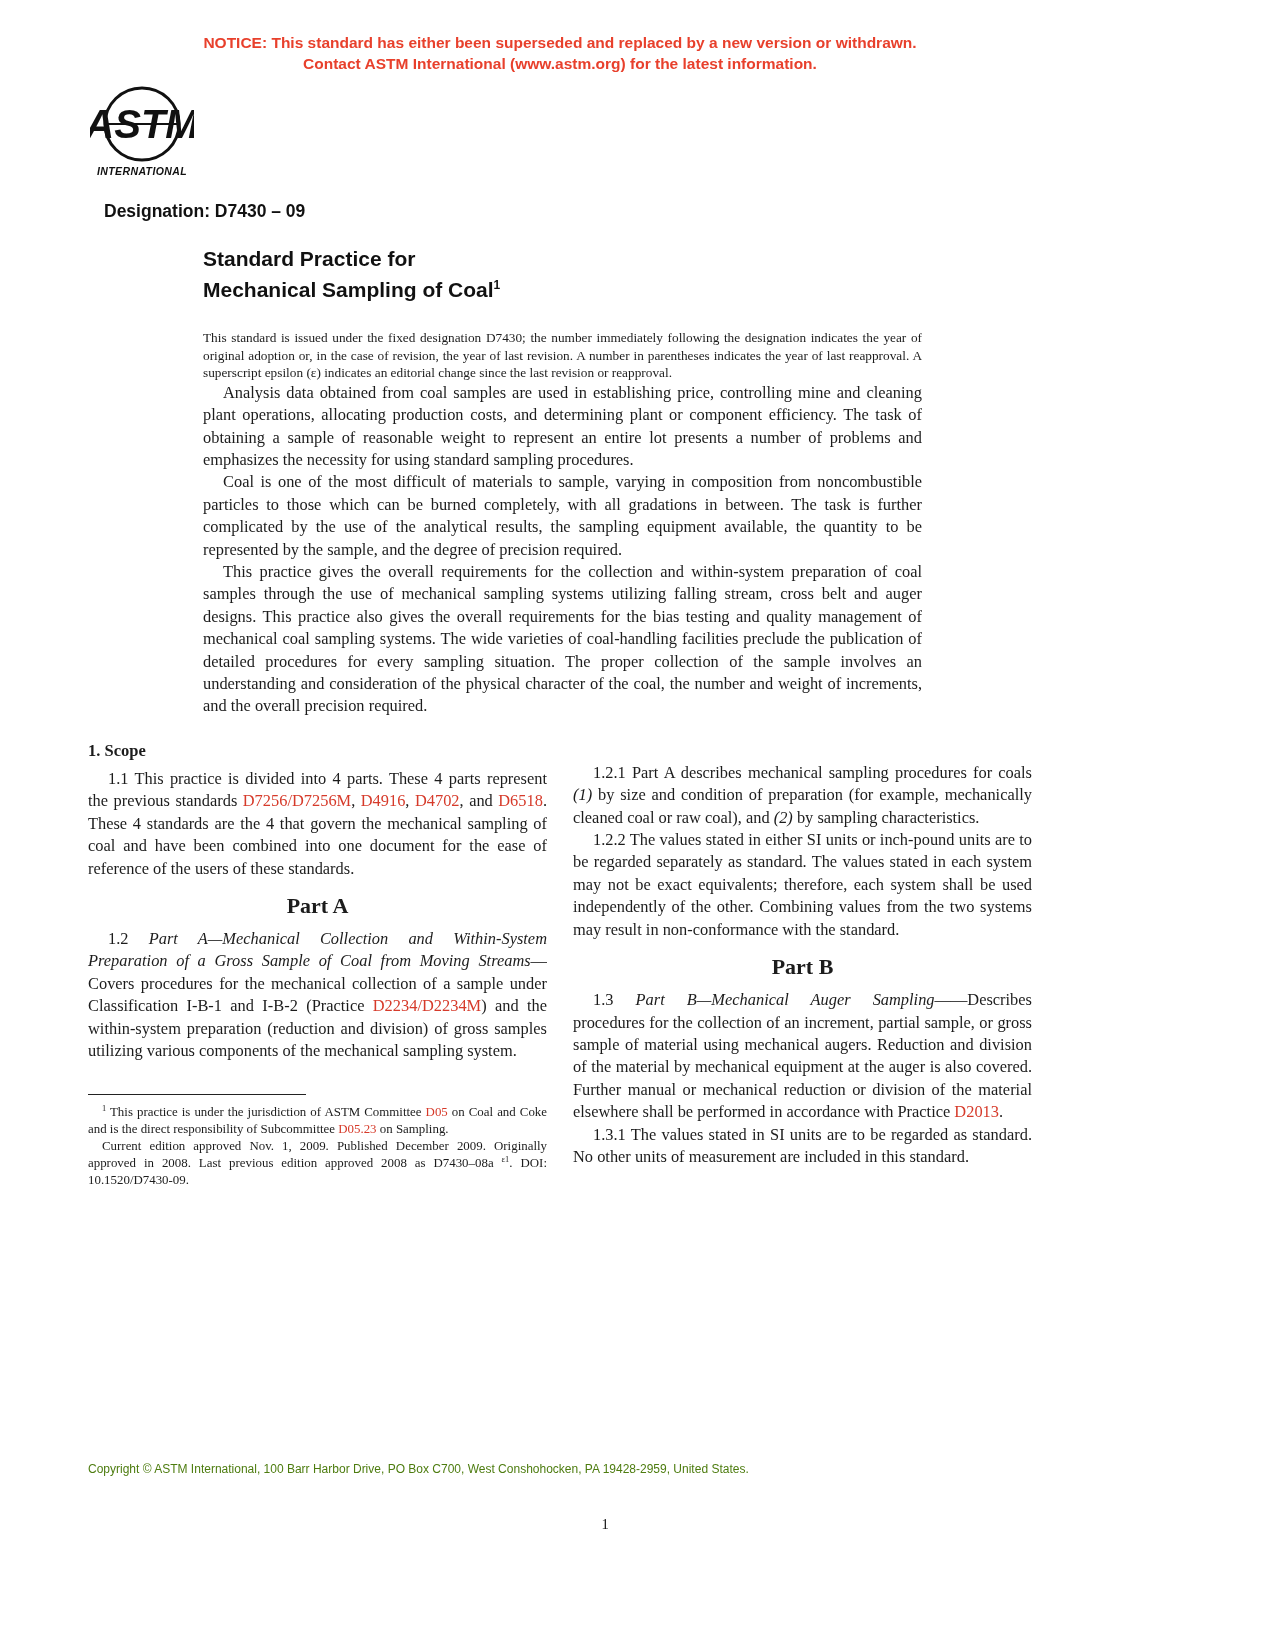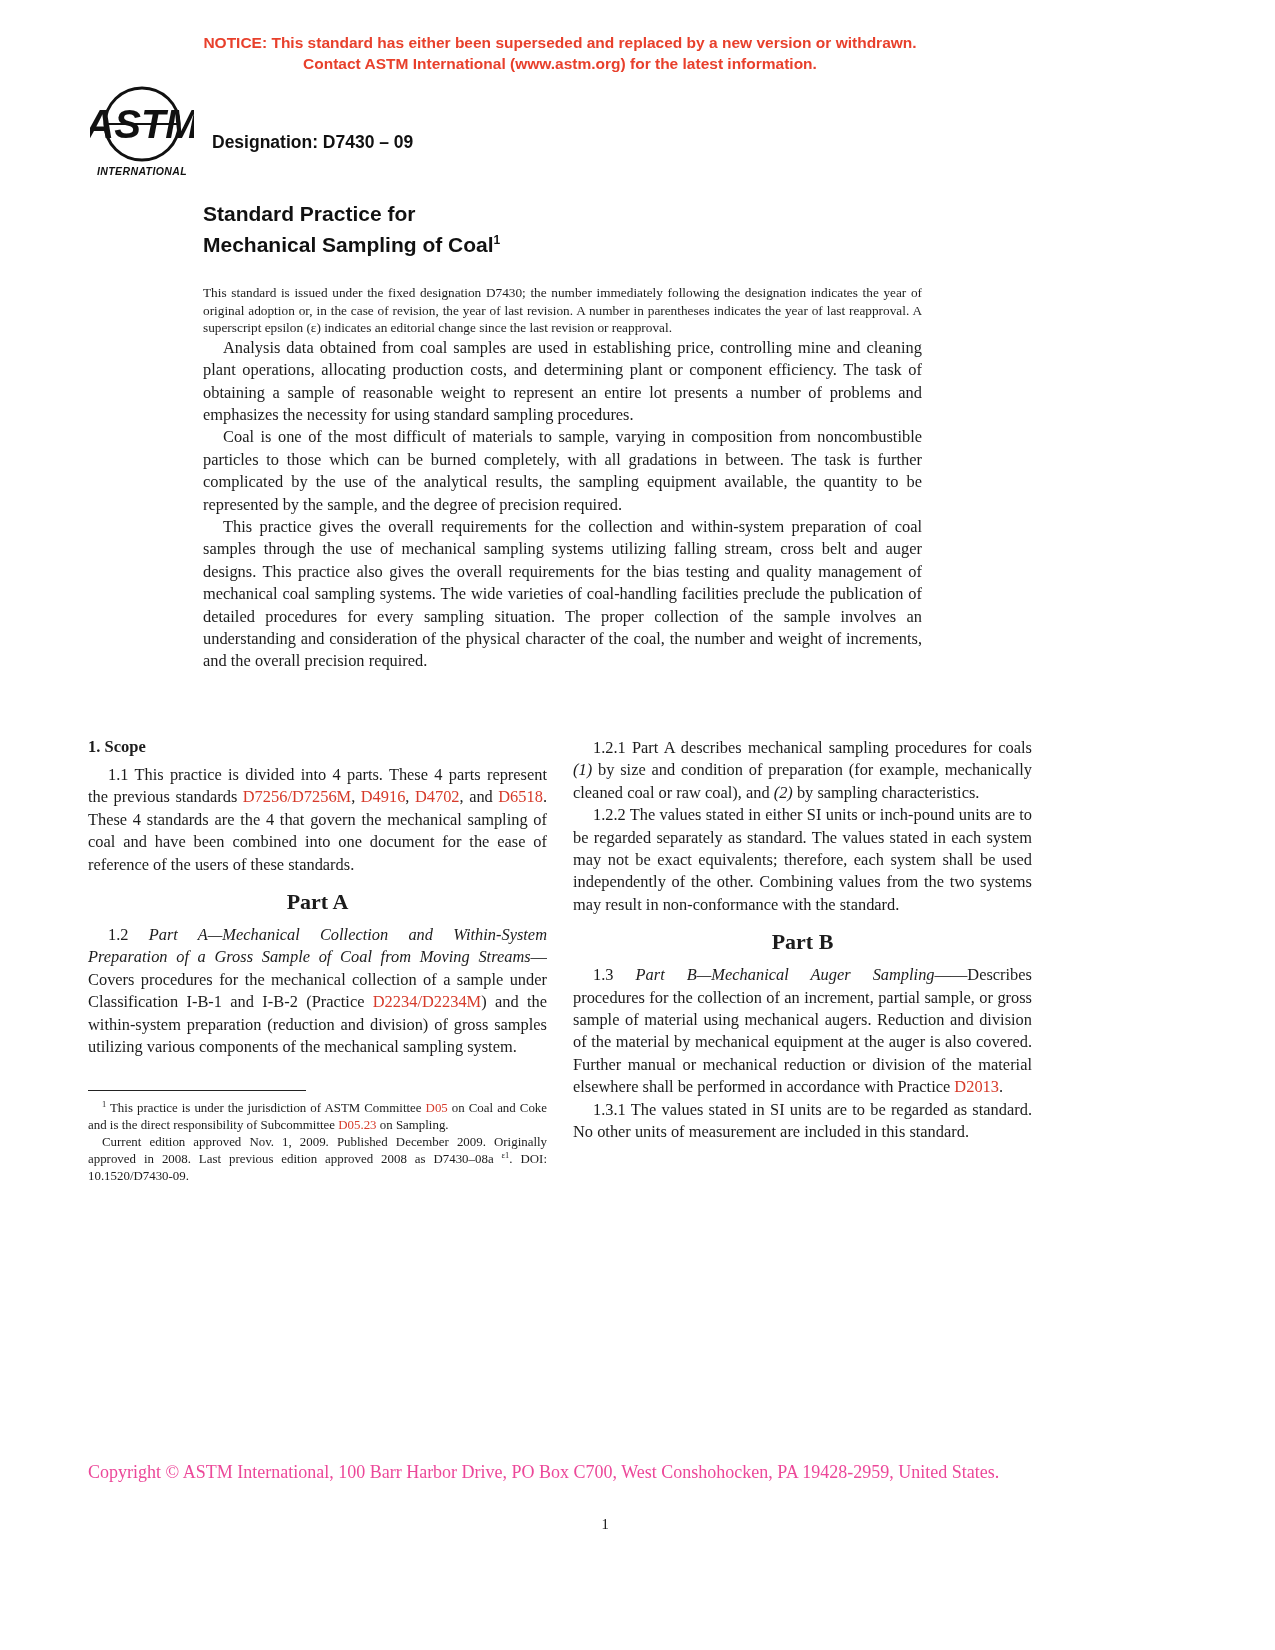--- a/index.html
+++ b/index.html
@@ -17,21 +17,21 @@
 
   .notice {
     text-align: center;
     font-family: "Liberation Sans", sans-serif;
     font-weight: bold;
     font-size: 15.5px;
     line-height: 21px;
     color: var(--notice);
   }
 
-  .header-row { display: flex; align-items: center; margin-top: 10px; }
+  .header-row { display: flex; align-items: flex-start; margin-top: 10px; flex-direction: column; }
   .logo-wrap { width: 108px; text-align: center; }
   .logo-sub {
     font-family: "Liberation Sans", sans-serif;
     font-weight: bold; font-style: italic;
     font-size: 10.5px; letter-spacing: 0.4px;
     margin-top: -7px; color: #111;
   }
   .designation {
     margin-left: 16px; margin-top: 24px;
     font-family: "Liberation Sans", sans-serif;
@@ -57,21 +57,21 @@
     margin-top: 28px; text-align: center;
     font-size: 15.5px; font-weight: bold; letter-spacing: 0.4px;
   }
 
   .intro-p {
     margin-top: 0; font-size: 16.4px; line-height: 22.4px;
     text-align: justify; text-indent: 20px;
   }
   .intro-p:first-of-type { margin-top: 12px; }
 
-  .columns { display: flex; gap: 26px; margin-top: 64px; }
+  .columns { display: flex; gap: 26px; margin-top: 23px; align-items: center; }
   .col { width: 504px; }
 
   .scope-head { font-size: 16.5px; font-weight: bold; margin-bottom: 7px; }
   .part-head { text-align: center; font-size: 22px; font-weight: bold; margin: 13px 0 9px 0; }
 
   .col p.body-p {
     font-size: 16.4px; line-height: 22.4px;
     text-align: justify; text-indent: 20px;
   }
 
@@ -81,22 +81,22 @@
 
   .footnote { margin-top: 32px; }
   .fn-rule { width: 218px; border-top: 1.5px solid #222; margin-bottom: 9px; }
   .footnote p {
     font-size: 12.9px; line-height: 17px;
     text-align: justify; text-indent: 14px;
   }
 
   .footer {
     position: absolute; left: 88px; top: 1462px;
-    font-family: Liberation Serif, serif;
-    font-size: 18px; color: #ec4899;
+    font-family: Liberation Sans, sans-serif;
+    font-size: 12px; color: #4d7c0f;
   }
   .pageno {
     position: absolute; left: 88px; top: 1516px; width: 1034px;
     text-align: center; font-size: 14.5px; color: #111;
   }
 </style>
 </head>
 <body>
 
 <div class="page">

